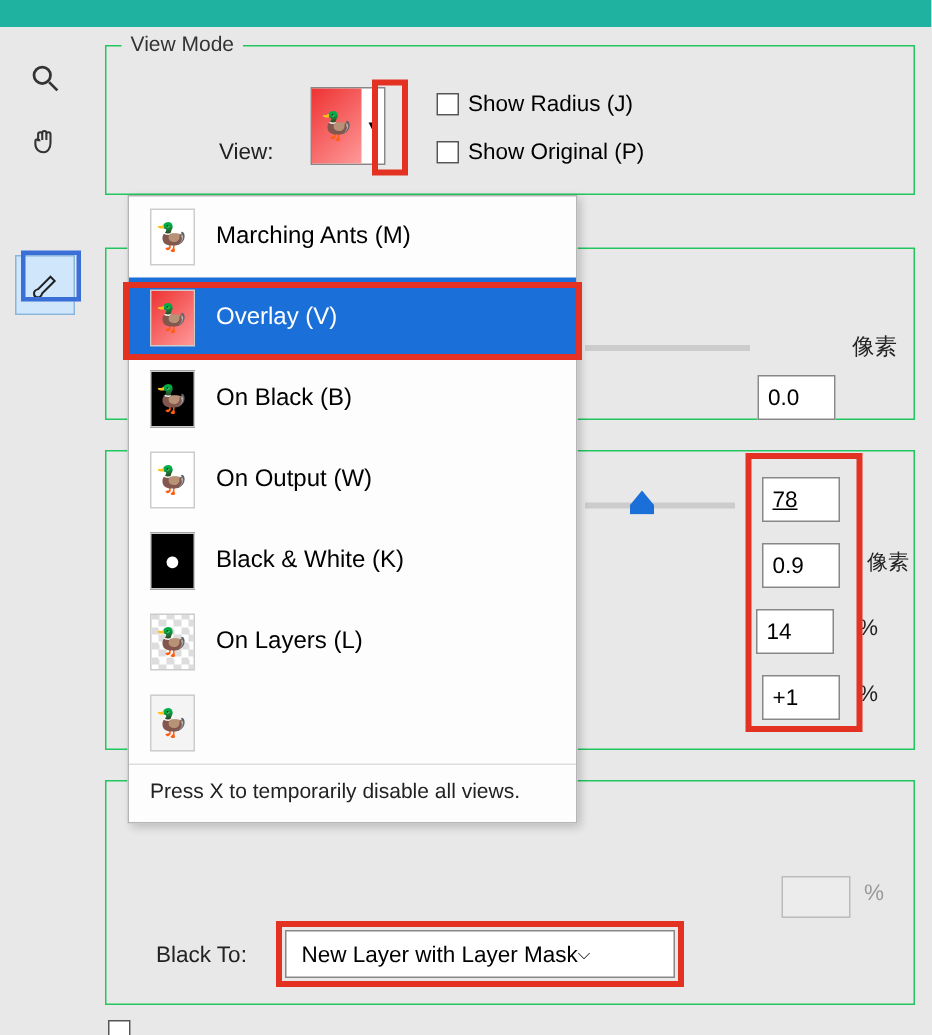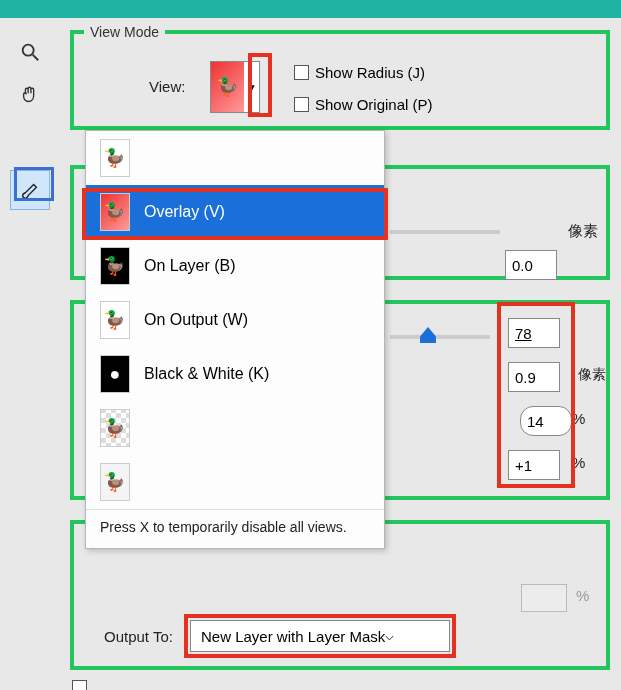--- a/index.html
+++ b/index.html
@@ -1,21 +1,21 @@
 <!DOCTYPE html>
 <html><head>
 <meta charset="utf-8">
 <style>
   * { box-sizing: border-box; font-family: 'Segoe UI', Tahoma, sans-serif; }
   body { margin: 0; background: #e8e8e8; width: 621px; height: 690px; position: relative; overflow: hidden; }
   .topbar { height: 18px; background: #20b2a0; }
   .toolcol { position: absolute; left: 10px; top: 32px; width: 44px; }
   .toolbtn { width: 40px; height: 40px; margin-bottom: 4px; display: flex; align-items: center; justify-content: center; border: 1px solid transparent; }
   .toolbtn.sel { background: #cfe6fb; border: 1px solid #8ab6dc; }
-  .fieldset { position: absolute; border: 4px solid #22c55e; }
+  .fieldset { position: absolute; border: 1px solid #22c55e; }
   .legend { position: absolute; top: -10px; left: 10px; background: #e8e8e8; padding: 0 6px; font-size: 14px; color: #333; }
   .label { font-size: 15px; color: #222; }
   .chk { display: flex; align-items: center; gap: 6px; font-size: 15px; }
   .chk .box { width: 15px; height: 15px; border: 1px solid #555; background: #fff; }
   .numbox { width: 52px; height: 30px; border: 1px solid #888; background: #fff; font-size: 15px; padding: 3px 6px; display: flex; align-items: center; }
   .redhl { position: absolute; border: 4px solid #e33222; pointer-events: none; }
   .bluehl { position: absolute; border: 3px solid #3b6fd8; pointer-events: none; }
   .dropdown { position: absolute; background: #fdfdfd; border: 1px solid #b5b5b5; box-shadow: 2px 2px 6px rgba(0,0,0,.2); }
   .dd-item { display: flex; align-items: center; gap: 14px; padding: 8px 14px; cursor: default; }
   .dd-item.selected { background: #1a6fd8; color: #fff; }
@@ -45,21 +45,21 @@
   <div style="height:50px"></div>
   <div class="toolbtn sel">
     <svg width="22" height="22" viewBox="0 0 24 24">
         <path d="M4 18c0-2 3-3 3-3l9-9 3 3-9 9s-1 3-3 3-3-1-3-3z" fill="none" stroke="#222" stroke-width="1.5"></path>
       </svg>
   </div>
 </div>
 
 <div class="fieldset" style="left:70px; top:30px; width:540px; height:100px;">
   <div class="legend">View Mode</div>
-  <div class="label" style="position:absolute; left:75px; top:44px;text-align:right;">View:</div>
+  <div class="label" style="position:absolute; left:75px; top:62px;text-align:right;">View:</div>
 
   <div style="position:absolute; left:136px; top:27px; width:50px; height:52px; border:1px solid #888; background:#fff; display:flex;">
     <div class="thumb" style="width:34px;height:50px;border:none;background:linear-gradient(135deg,#e33,#f99);display:flex;align-items:center;justify-content:center;">🦆</div>
     <div style="width:15px;display:flex;align-items:center;justify-content:center;font-size:10px;">▼</div>
   </div>
   <div class="chk" style="position:absolute; left:220px; top:30px;">
     <span class="box"></span>
     <span>Show Radius (J)</span>
   </div>
   <div class="chk" style="position:absolute; left:220px; top:62px;">
@@ -83,64 +83,66 @@
 <div style="position:absolute; left:390px; top:335px; width:100px; height:4px; background:#ccc;"></div>
 <div class="slider-handle" style="left:420px; top:327px; clip-path: polygon(50% 0, 100% 60%, 100% 100%, 0 100%, 0 60%);"></div>
 
 <div class="numbox" style="position:absolute; left:508px; top:318px;text-decoration:underline;">
     <span>78</span>
   </div>
 <div class="numbox" style="position:absolute; left:508px; top:362px;">
     <span>0.9</span>
   </div>
 <div class="label" style="position:absolute; left:578px; top:366px; font-size:14px;">像素</div>
-<div class="numbox" style="position:absolute; left:520px; top:406px;border-radius:13px;">
+<div class="numbox" style="position:absolute; left:504px; top:406px;">
     <span>14</span>
   </div>
 <div class="label" style="position:absolute; left:572px; top:410px;">%</div>
 <div class="numbox" style="position:absolute; left:508px; top:450px;">
     <span>+1</span>
   </div>
 <div class="label" style="position:absolute; left:572px; top:454px;">%</div>
 
 <div class="numbox" style="position:absolute; left:521px; top:584px; width:46px; height:28px; background:#ececec; border-color:#bbb;"></div>
 <div class="label" style="position:absolute; left:576px; top:587px; color:#999;">%</div>
 
-<div class="label" style="position:absolute; left:104px; top:628px;">Output To:</div>
+<div class="label" style="position:absolute; left:104px; top:628px;">Black To:</div>
 <div class="select" style="position:absolute; left:190px; top:620px; width:260px;">
   <span>New Layer with Layer Mask</span>
   <span style="font-size:11px;">⌵</span>
 </div>
 
 <div class="chk" style="position:absolute; left:72px; top:680px;">
   <span class="box"></span>
 </div>
 
 <div class="dropdown" style="left:85px; top:130px; width:300px;">
   <div class="dd-item">
     <div class="thumb" style="background:#fff;">🦆</div>
+    <span>Marching Ants (M)</span>
   </div>
   <div class="dd-item selected">
     <div class="thumb" style="background:linear-gradient(135deg,#e33,#f99);">🦆</div>
     <span>Overlay (V)</span>
   </div>
   <div class="dd-item">
     <div class="thumb" style="background:#000;">🦆</div>
-    <span>On Layer (B)</span>
+    <span>On Black (B)</span>
   </div>
   <div class="dd-item">
     <div class="thumb" style="background:#fff;">🦆</div>
     <span>On Output (W)</span>
   </div>
   <div class="dd-item">
     <div class="thumb" style="background:#000;color:#fff;">●</div>
     <span>Black &amp; White (K)</span>
   </div>
   <div class="dd-item">
     <div class="thumb" style="background:repeating-conic-gradient(#ddd 0 25%,#fff 0 50%) 0/10px 10px;">🦆</div>
+    <span>On Layers (L)</span>
   </div>
   <div class="dd-item">
     <div class="thumb" style="background:#f4f4f4;">🦆</div>
   </div>
   <div style="border-top:1px solid #ddd;"></div>
   <div class="dd-hint">
     <div>Press X to temporarily disable all views.</div>
   </div>
 </div>
 

